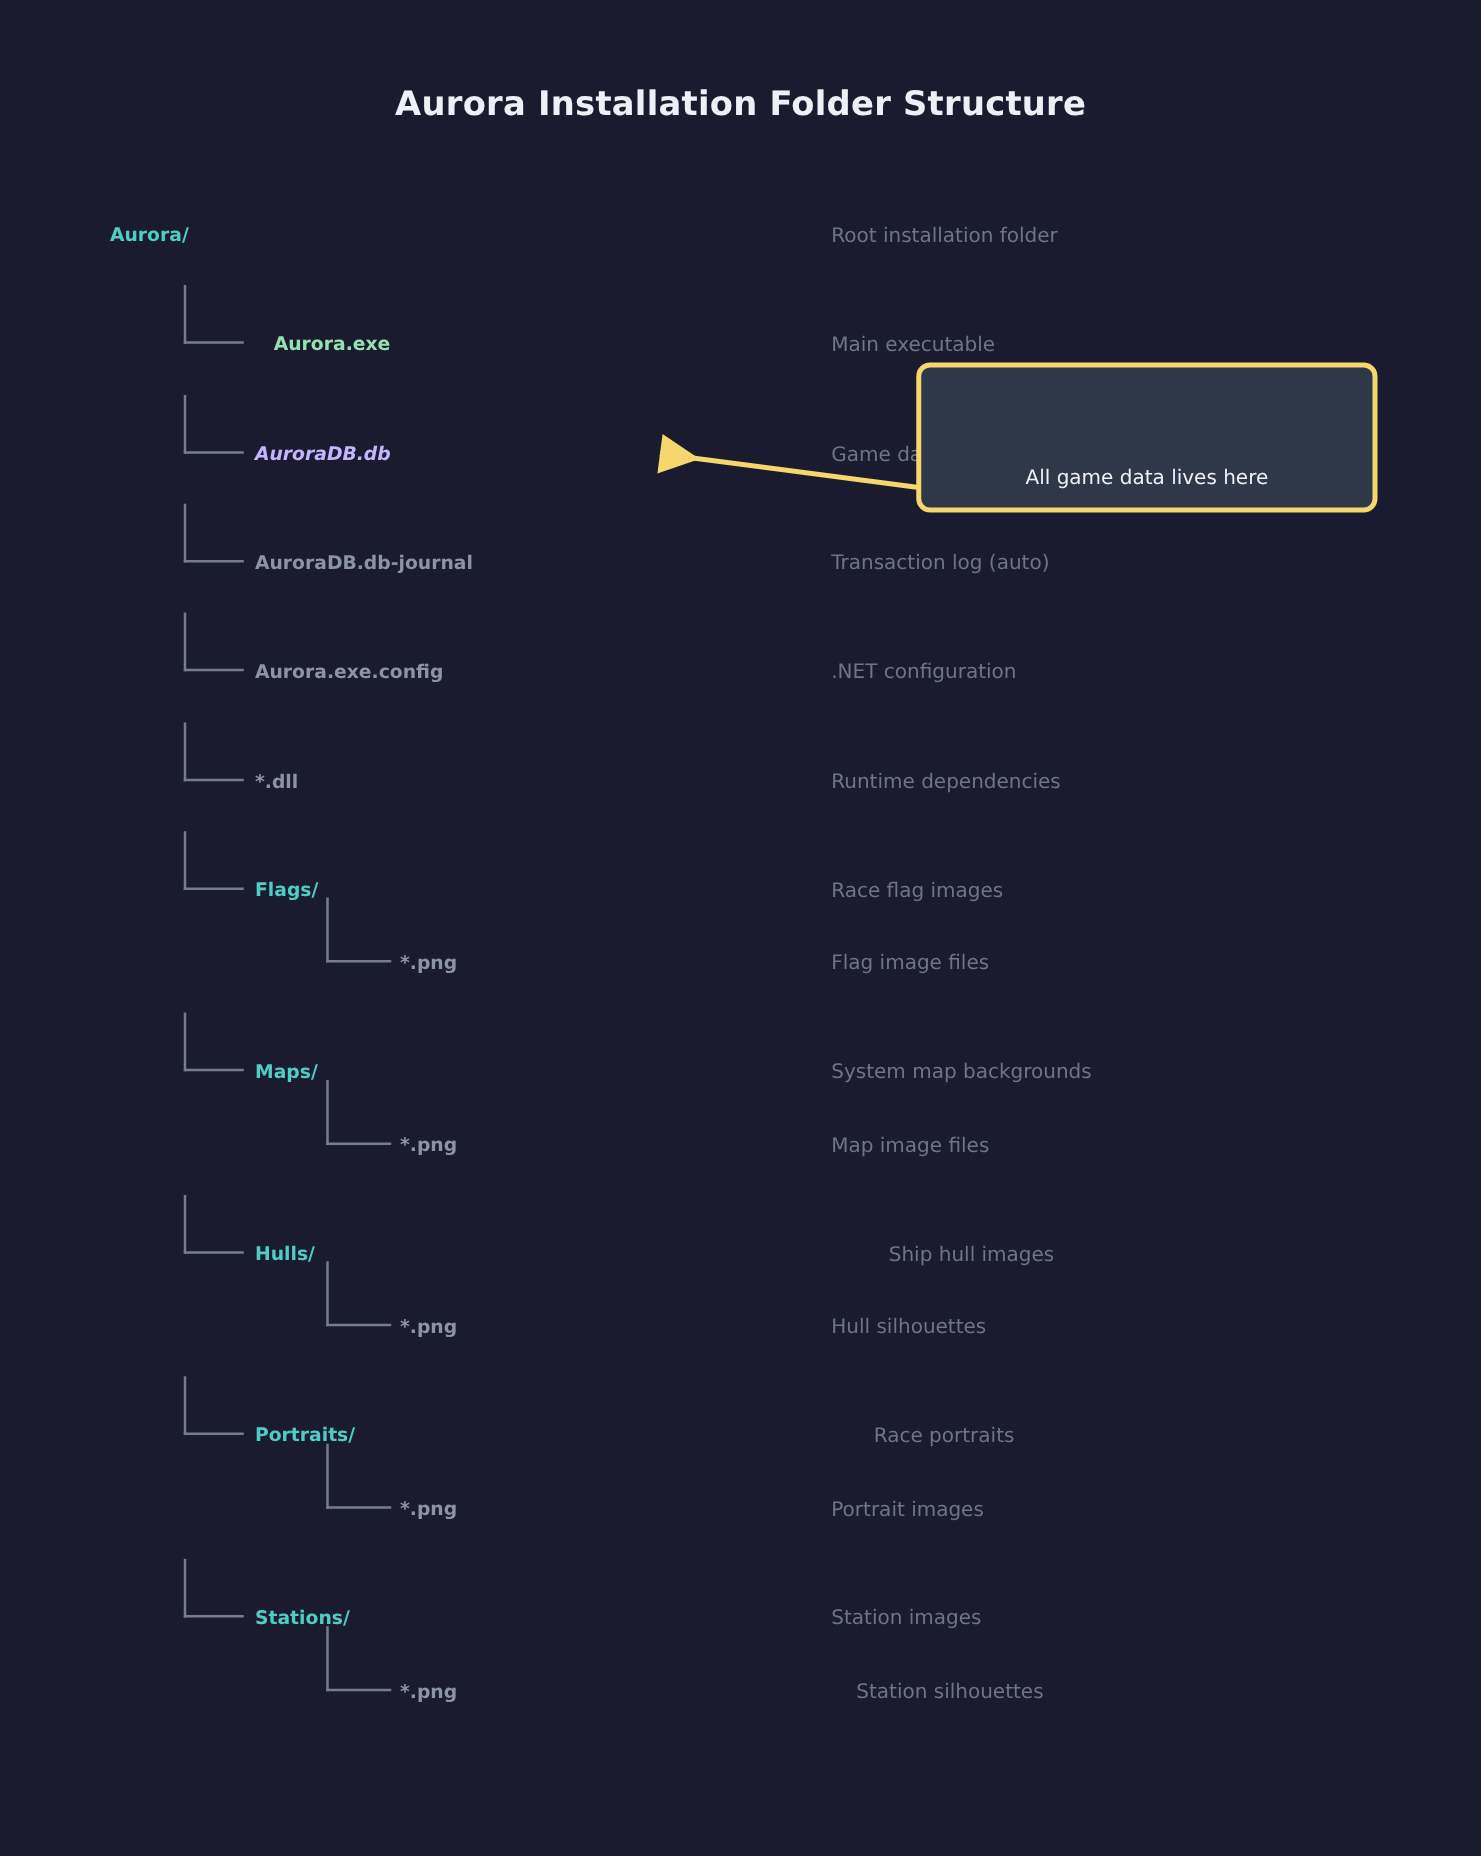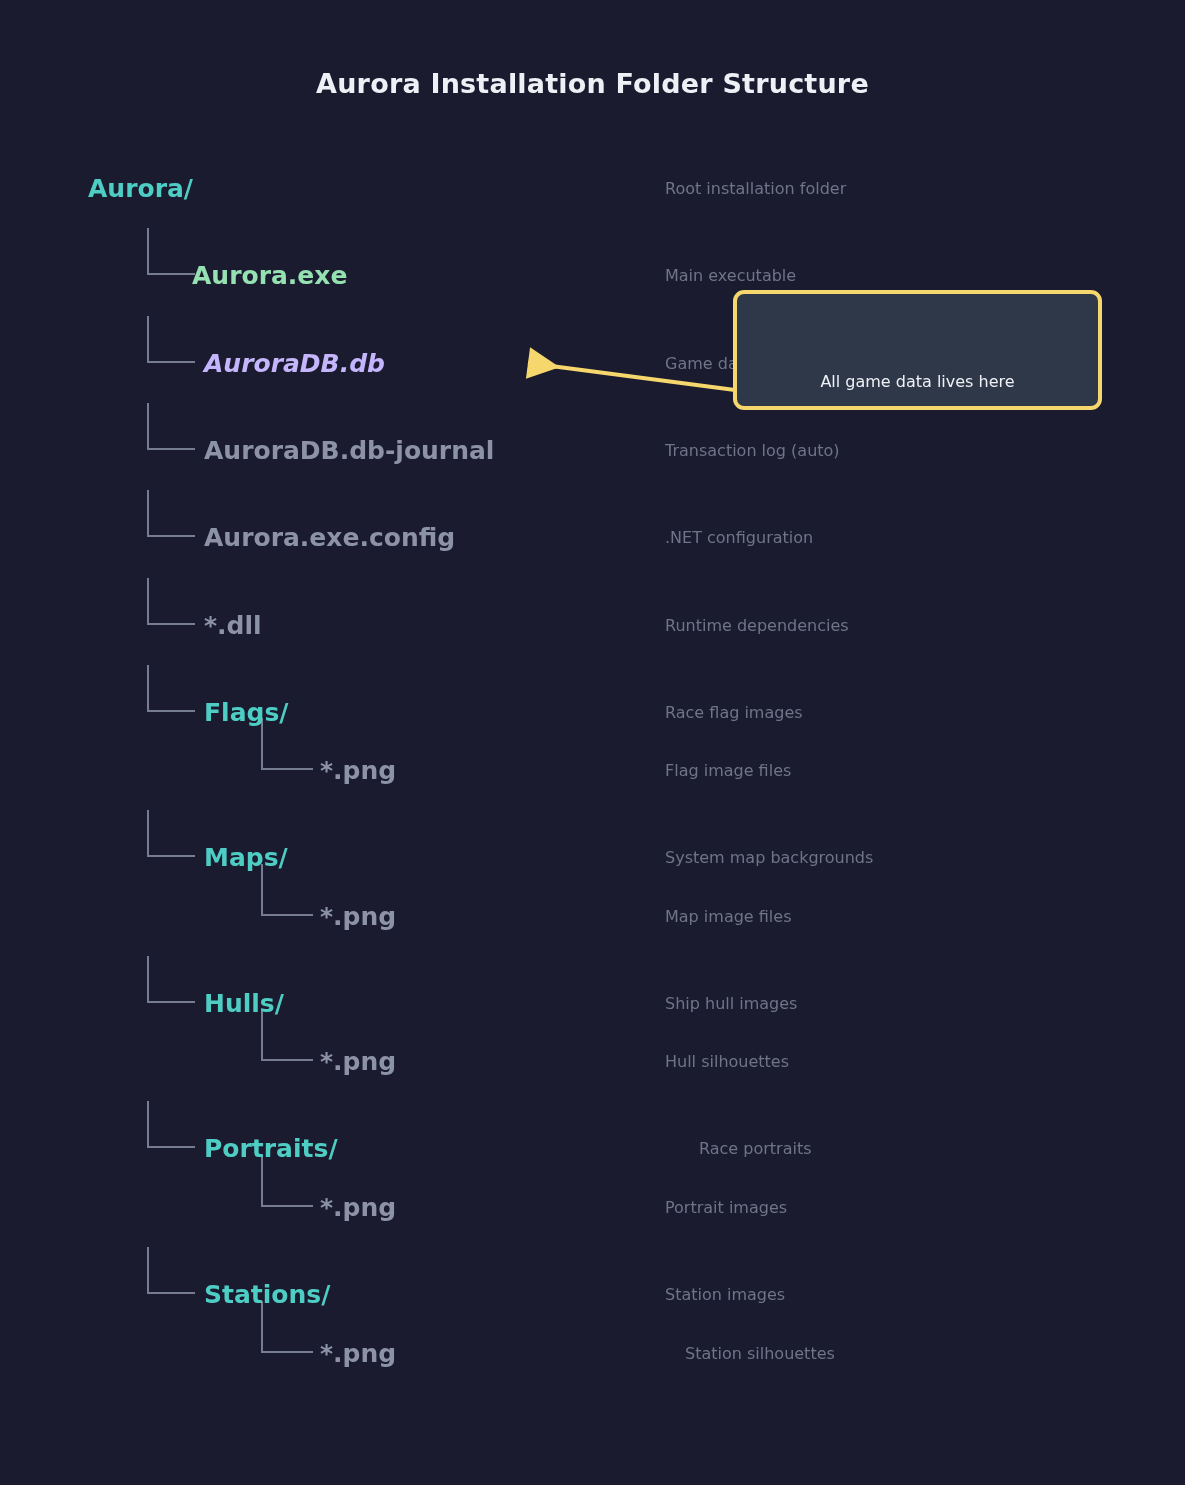--- a/index.html
+++ b/index.html
@@ -34,21 +34,21 @@
   
   .row {
     position: absolute;
     left: 0;
     top: 0;
     width: 1185px;
     height: 0;
   }
   .node-label {
     position: absolute;
-    font-size: 25px;
+    font-size: 15px;
     font-weight: bold;
     white-space: nowrap;
     transform: translateY(-50%);
     font-family: "DejaVu Sans", sans-serif;
   }
   .node-desc {
     position: absolute;
     left: 665px;
     font-size: 16px;
     font-weight: normal;
@@ -140,21 +140,21 @@
       <div class="connector" style="left: 147px; top: 1247px; width: 48px; height: 47px;"></div>
       <div class="connector" style="left: 261px; top: 1301px; width: 52px; height: 52px;"></div>
     </div>
 
   <div id="tree-rows">
       <div class="row">
         <div class="node-label c-folder" style="left: 88px; top: 188px;">Aurora/</div>
         <div class="node-desc" style="top: 188px;">Root installation folder</div>
       </div>
       <div class="row">
-        <div class="node-label c-exe" style="left: 192px; top: 275px;">Aurora.exe</div>
+        <div class="node-label c-exe" style="left: 219px; top: 275px;">Aurora.exe</div>
         <div class="node-desc" style="top: 275px;">Main executable</div>
       </div>
       <div class="row">
         <div class="node-label c-db" style="left: 204px; top: 363px;">AuroraDB.db</div>
         <div class="node-desc" style="top: 363px;">Game database (YOUR SAVE)</div>
       </div>
       <div class="row">
         <div class="node-label c-file" style="left: 204px; top: 450px;">AuroraDB.db-journal</div>
         <div class="node-desc" style="top: 450px;">Transaction log (auto)</div>
       </div>
@@ -177,21 +177,21 @@
       <div class="row">
         <div class="node-label c-folder" style="left: 204px; top: 857px;">Maps/</div>
         <div class="node-desc" style="top: 857px;">System map backgrounds</div>
       </div>
       <div class="row">
         <div class="node-label c-file" style="left: 320px; top: 916px;">*.png</div>
         <div class="node-desc" style="top: 916px;">Map image files</div>
       </div>
       <div class="row">
         <div class="node-label c-folder" style="left: 204px; top: 1003px;">Hulls/</div>
-        <div class="node-desc" style="top: 1003px;">Ship hull images</div>
+        <div class="node-desc" style="top: 1003px; margin-left: 46px;">Ship hull images</div>
       </div>
       <div class="row">
         <div class="node-label c-file" style="left: 320px; top: 1061px;">*.png</div>
         <div class="node-desc" style="top: 1061px;">Hull silhouettes</div>
       </div>
       <div class="row">
         <div class="node-label c-folder" style="left: 204px; top: 1148px;">Portraits/</div>
         <div class="node-desc" style="top: 1148px; margin-left: 34px;">Race portraits</div>
       </div>
       <div class="row">

